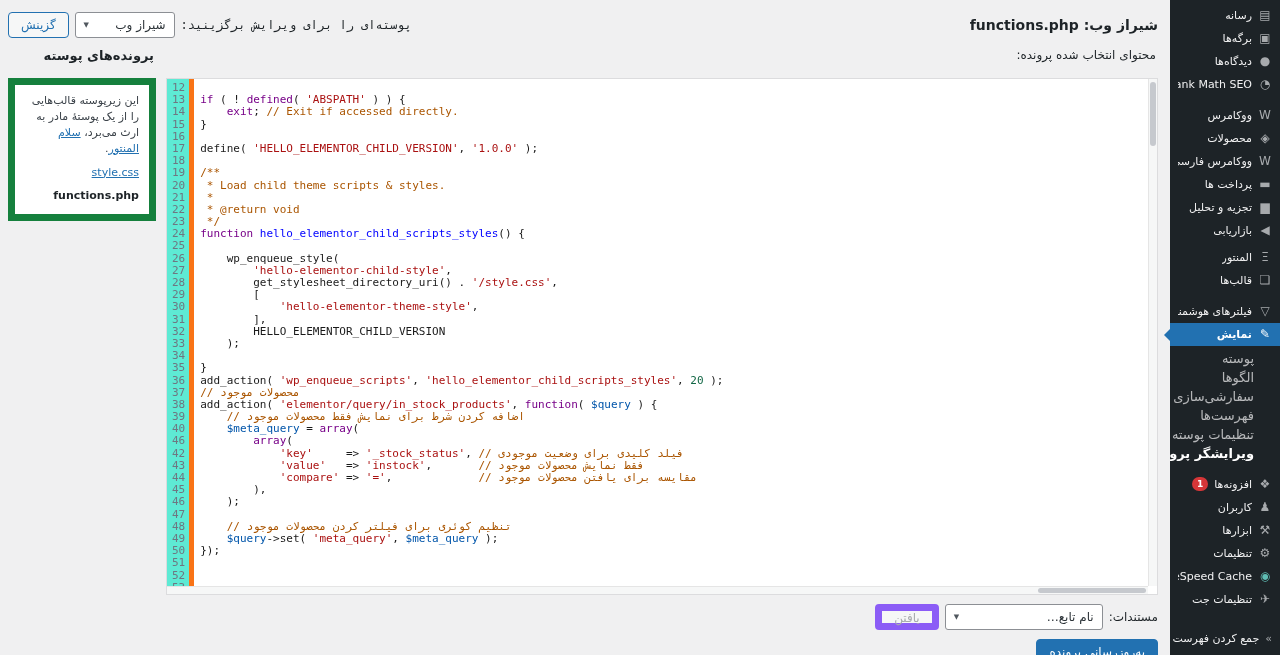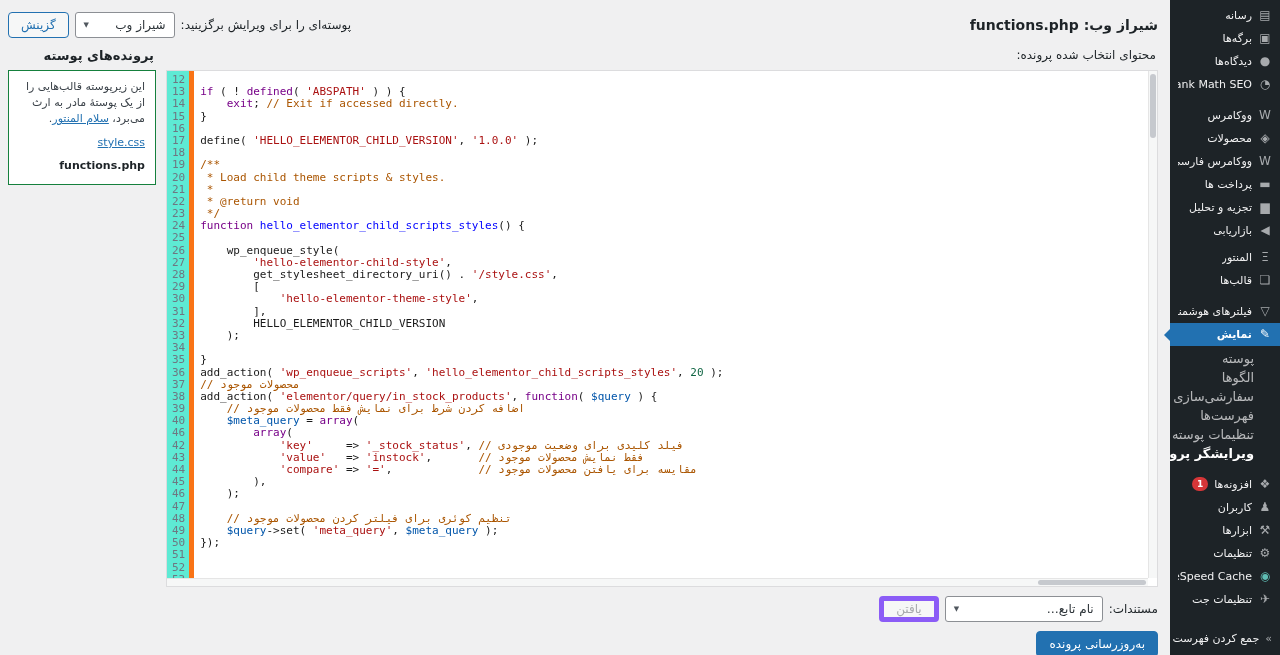--- a/index.html
+++ b/index.html
@@ -47,48 +47,48 @@
     display: flex; align-items: center; gap: 6px; padding: 6px 8px;
     color: #f0f0f1; font-size: 11px; cursor: pointer; white-space: nowrap;
   }
   .collapse .ic { width: 14px; text-align: center; color: #a7aaad; }
 
   
   .content { margin-right: 110px; padding: 12px 12px 0 8px; }
   .topbar { display: flex; justify-content: space-between; align-items: center; margin-bottom: 10px; }
   .page-title { font-size: 14px; font-weight: bold; color: #1d2327; }
   .theme-form { display: flex; align-items: center; gap: 6px; }
-  .form-label { font-size: 12px; color: #1d2327; }
+  .form-label { font-size: 12px; color: #1d2327; font-family: Liberation Mono, monospace; }
 
   .selectbox {
     display: flex; align-items: center; justify-content: space-between; gap: 10px;
     background: #fff; border: 1px solid #8c8f94; border-radius: 3px;
     height: 26px; padding: 0 8px; font-size: 12px; color: #2c3338; cursor: pointer;
   }
   .selectbox .arrow { font-size: 7px; color: #50575e; }
   .theme-selectbox { min-width: 100px; }
   .docs-selectbox { width: 158px; }
 
   .btn {
     font-family: inherit; font-size: 12px; height: 26px; padding: 0 12px;
     border-radius: 4px; cursor: pointer;
   }
   .btn-secondary { background: #f6f7f7; border: 1px solid #2271b1; color: #2271b1; }
-  .btn-disabled  { background: #f6f7f7; border: 5px solid #8b5cf6; color: #a7aaad; cursor: default; }
+  .btn-disabled  { background: #f6f7f7; border: 7px solid #8b5cf6; color: #a7aaad; cursor: default; }
   .btn-primary   { background: #2271b1; border: 1px solid #2271b1; color: #fff; }
 
   .main { display: flex; gap: 10px; align-items: flex-start; }
   .editor-col { flex: 1; min-width: 0; }
   .files-col { width: 148px; flex: none; }
 
-  .col-label { font-size: 12px; margin: 0 2px 6px; height: 16px; }
+  .col-label { font-size: 12px; margin: 0 2px 14px; height: 16px; }
   .files-heading { font-size: 13px; font-weight: 600; }
 
   .file-box {
-    background: #fff; border: 1px solid #15803d; padding: 8px 10px;
+    background: #fff; border: 7px solid #15803d; padding: 8px 10px;
     font-size: 11px; line-height: 1.45; color: #3c434a;
   }
   .notice { margin-bottom: 8px; }
   .notice a { color: #2271b1; text-decoration: underline; cursor: pointer; }
   .file {
     direction: ltr; text-align: right; margin: 7px 0 2px;
     color: #2271b1; text-decoration: underline; cursor: pointer;
   }
   .file.active { color: #1d2327; font-weight: bold; text-decoration: none; }
 

